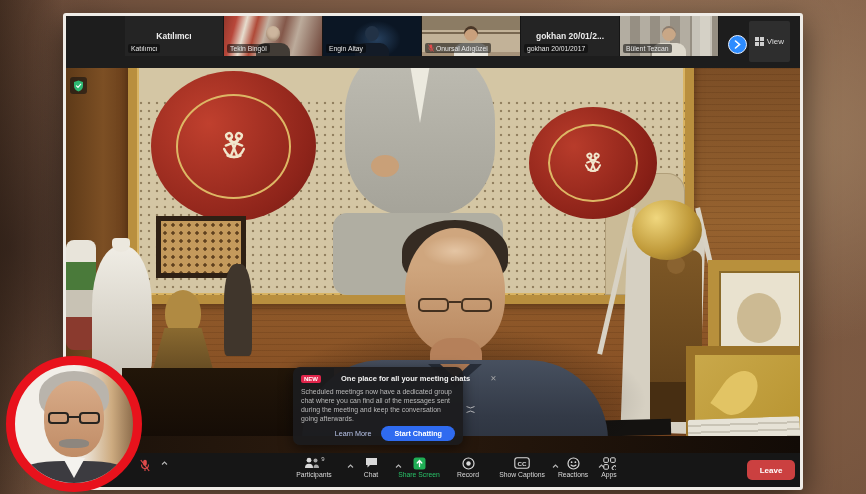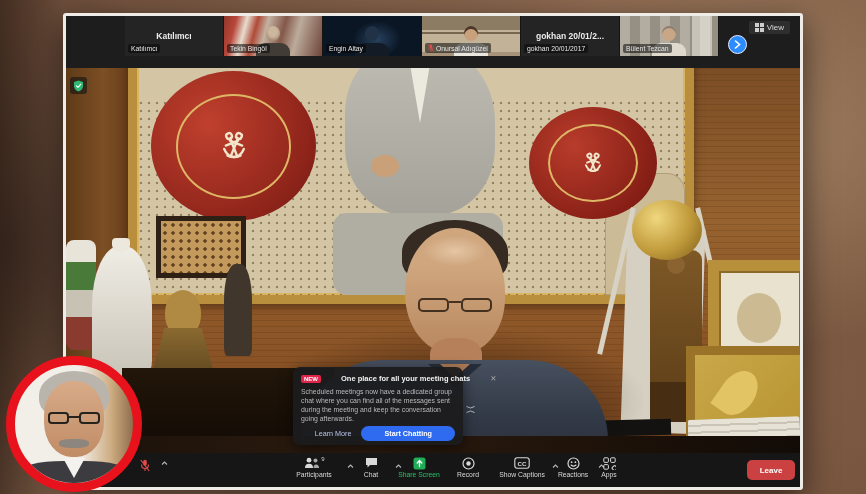--- a/index.html
+++ b/index.html
@@ -38,21 +38,21 @@
   .tp .th { position:absolute; left:50%; top:2px; width:14px; height:15px; transform:translateX(-50%); border-radius:50%; }
   .tp .tb { position:absolute; bottom:-5px; left:50%; transform:translateX(-50%); width:34px; height:18px; border-radius:9px 9px 0 0; }
   .t2 .th { background:#cdb69e; box-shadow:inset 0 -2px 3px rgba(90,60,40,.4); }
   .t2 .tb { background:#423c36; }
   .t3 .th { background:#223246; } .t3 .tb { background:#131b27; }
   .t4 .th { background:#c9a07c; box-shadow:inset 0 3px 0 rgba(30,20,12,.75); }
   .t4 .tb { background:#e9e6dd; }
   .t6 .th { background:#c9a786; box-shadow:inset 0 2px 0 rgba(130,120,110,.9); }
   .t6 .tb { background:#ded9cc; }
   .view-btn { position:absolute; right:10px; top:5px; display:flex; align-items:flex-start; gap:3px;
-    color:#dcdcdc; font-size:8px; background:rgba(80,80,80,.35); padding:2px 6px; border-radius:2px; cursor:pointer; }
+    color:#dcdcdc; font-size:8px; background:rgba(80,80,80,.35); padding:16px 6px; border-radius:2px; cursor:pointer; }
   .next-arrow { position:absolute; left:662px; top:19px; width:19px; height:19px; border-radius:50%;
     background:#2d8cff; border:1.5px solid #e8f0ff; display:flex; align-items:center; justify-content:center; cursor:pointer; }
 
   
   .video { position:absolute; left:0; top:52px; width:734px; height:385px; overflow:hidden;
     background:linear-gradient(180deg,#7c4e26 0%, #96622f 40%, #8a5326 75%, #6e3f1c 100%); }
   .grain { position:absolute; inset:0; background:repeating-linear-gradient(180deg, rgba(60,30,5,.16) 0 1px, rgba(0,0,0,0) 1px 6px); }
   .left-panel { position:absolute; left:0; top:0; width:62px; height:385px;
     background:linear-gradient(90deg,#5e3a18,#7c4f24 60%,#6a3f1b); }
 
@@ -145,21 +145,21 @@
   .popup { position:absolute; left:227px; top:299px; width:170px; height:78px;
     background:rgba(28,28,30,.94); border-radius:7px; padding:7px 8px; box-shadow:0 4px 14px rgba(0,0,0,.5); z-index:20; }
   .popup-head { display:flex; align-items:center; gap:20px; }
   .new-badge { background:#e0254b; color:#fff; font-size:6px; font-weight:bold; padding:1px 3px; border-radius:2px; }
   .popup-title { font-size:7.5px; font-weight:bold; color:#f2f2f2; white-space:nowrap; }
   .popup-close { margin-left:auto; color:#a8a8a8; font-size:7.5px; cursor:pointer; line-height:1; }
   .popup-body { margin-top:4px; font-size:6.9px; line-height:9px; color:#b9b9b9; }
   .popup-actions { display:flex; align-items:center; justify-content:flex-end; gap:10px; margin-top:3px; }
   .learn-more { color:#b9c4e8; font-size:7.2px; cursor:pointer; }
   .start-chat { background:#2f6bf0; color:#fff; font-size:7.2px; font-weight:bold; border:none;
-    border-radius:9px; padding:3px 23px; cursor:pointer; font-family:"Liberation Sans",sans-serif; }
+    border-radius:9px; padding:3px 13px; cursor:pointer; font-family:"Liberation Sans",sans-serif; }
 
   
   .toolbar { position:absolute; left:0; top:437px; width:734px; height:34px; background:#161616; }
   .tb-item { position:absolute; top:3px; width:64px; text-align:center; color:#d8d8d8; cursor:pointer; }
   .tb-icon { height:14px; display:flex; align-items:center; justify-content:center; position:relative; }
   .tb-label { font-size:6.8px; margin-top:1px; white-space:nowrap; }
   .tb-item.green .tb-label { color:#28c268; }
   .tb-caret { position:absolute; right:2px; top:8px; }
   .pcount { font-size:6px; color:#cfcfcf; position:relative; top:-4px; left:1px; }
   .mic-btn { position:absolute; left:62px; top:5px; width:34px; text-align:center; cursor:pointer; }

